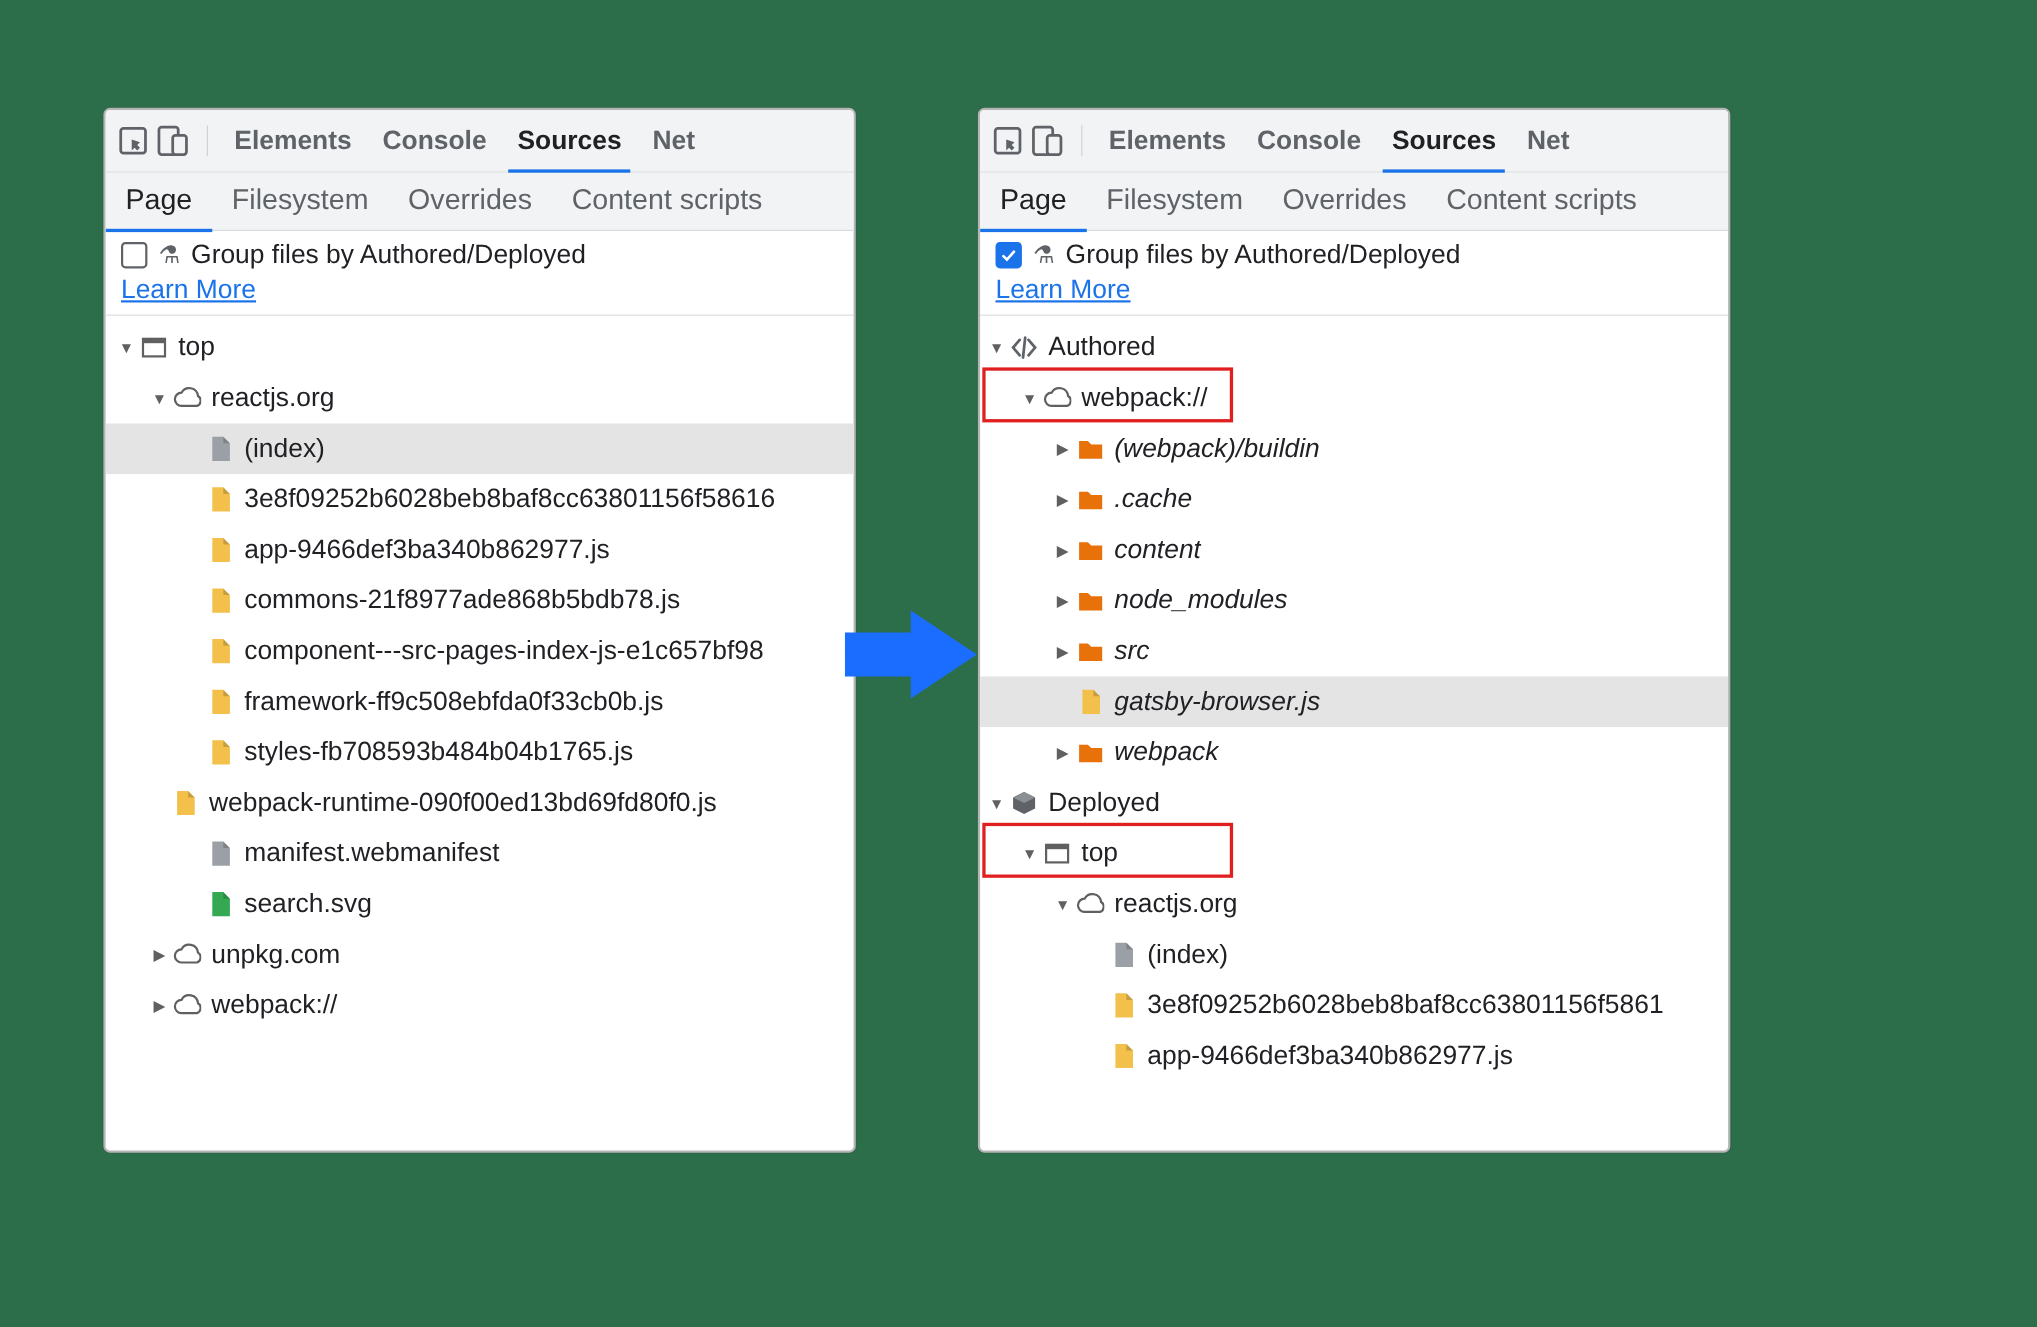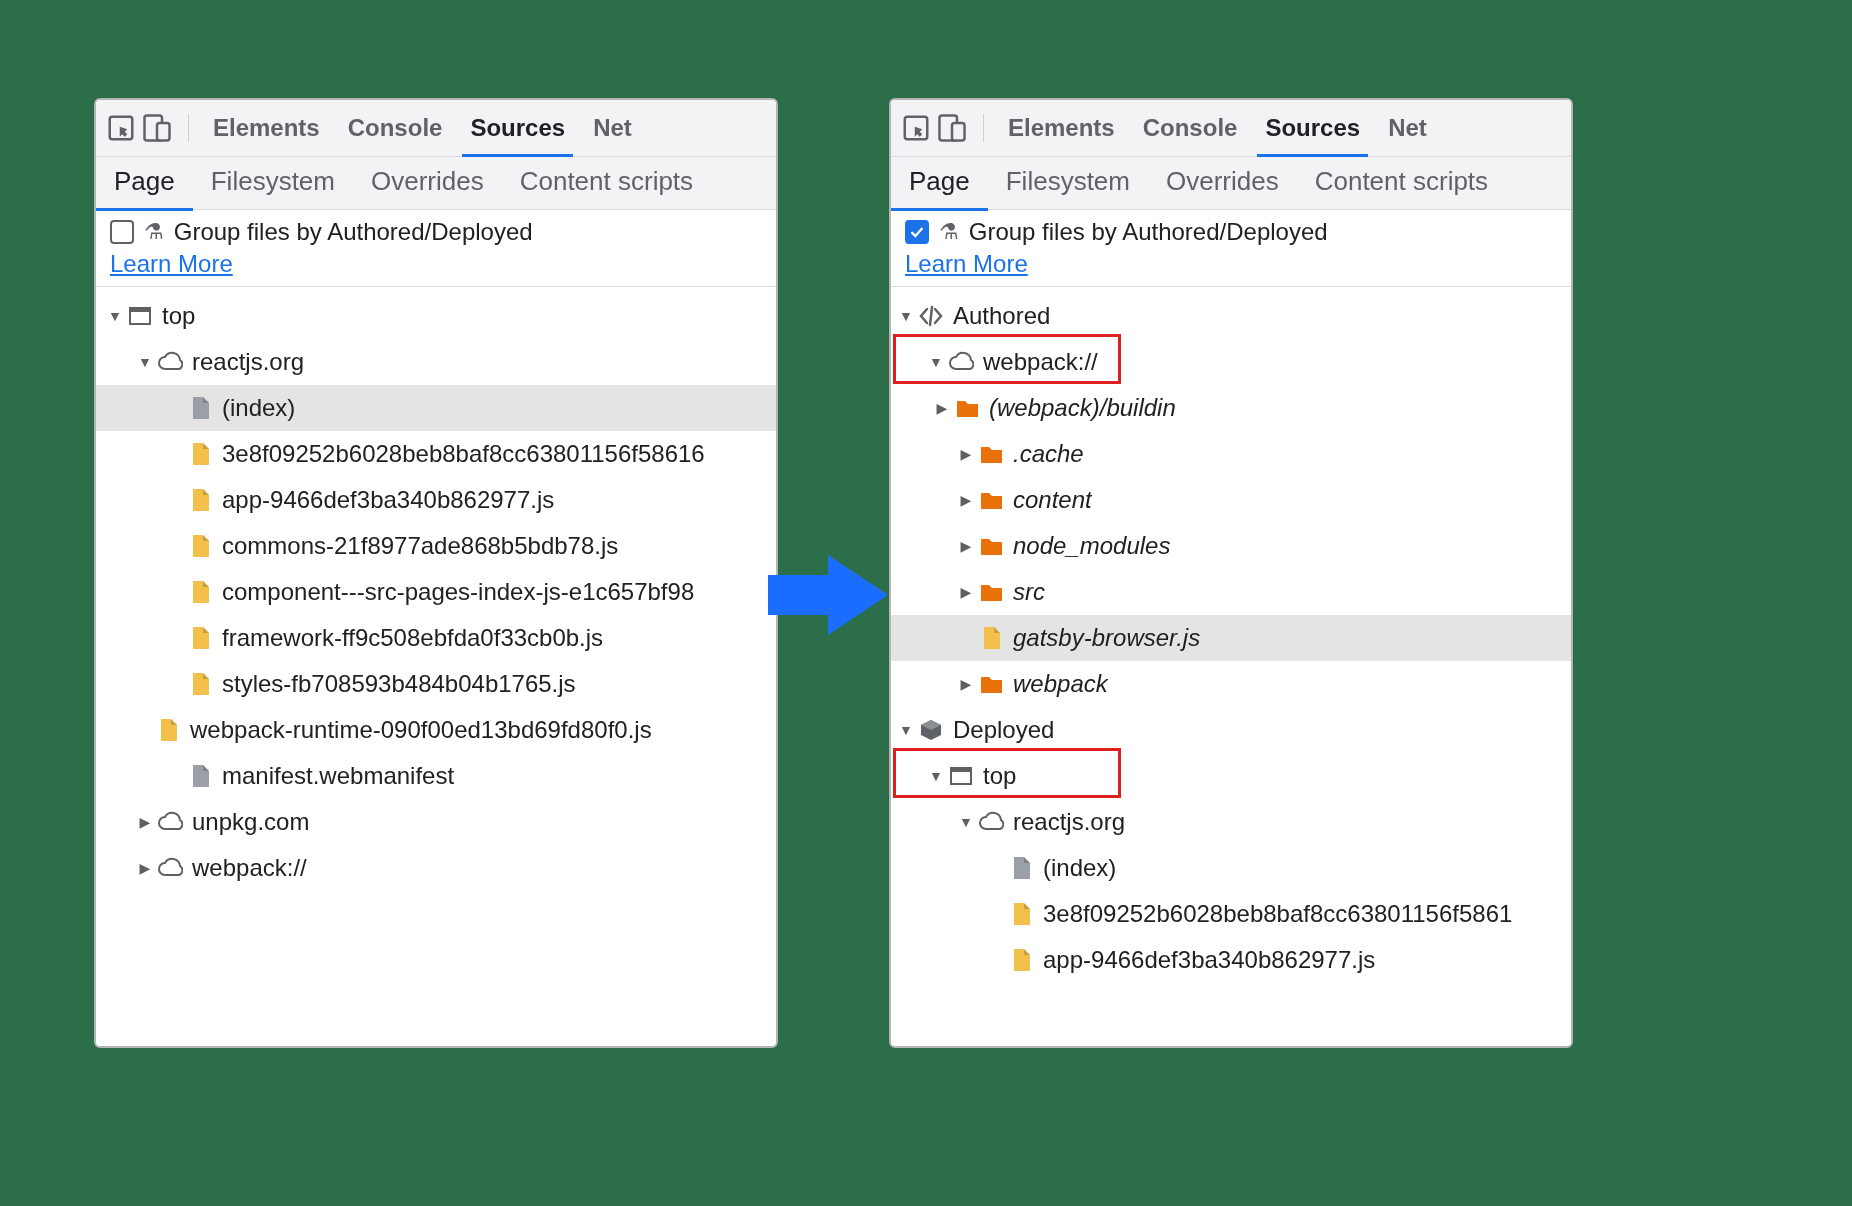--- a/index.html
+++ b/index.html
@@ -253,20 +253,29 @@
     </div>
     <div class="row" style="padding-left:70px">
       <span class="spacer18"></span>
       <span class="ic" style="color:var(--file-grey)">
           <svg viewBox="0 0 26 26">
             <use href="#i-file"></use>
           </svg>
         </span>
       <span class="lbl">manifest.webmanifest</span>
     </div>
+    <div class="row" style="padding-left:70px">
+      <span class="spacer18"></span>
+      <span class="ic" style="color:var(--file-green)">
+          <svg viewBox="0 0 26 26">
+            <use href="#i-file"></use>
+          </svg>
+        </span>
+      <span class="lbl">search.svg</span>
+    </div>
 
     <div class="row" style="padding-left:40px">
       <span class="tw closed"></span>
       <span class="ic">
           <svg viewBox="0 0 26 26">
             <use href="#i-cloud"></use>
           </svg>
         </span>
       <span class="lbl">unpkg.com</span>
     </div>
@@ -332,21 +341,21 @@
     </div>
     <div class="row" style="padding-left:36px">
       <span class="tw open"></span>
       <span class="ic">
           <svg viewBox="0 0 26 26">
             <use href="#i-cloud"></use>
           </svg>
         </span>
       <span class="lbl">webpack://</span>
     </div>
-    <div class="row" style="padding-left:42px">
+    <div class="row" style="padding-left:66px">
       <span class="tw closed"></span>
       <span class="ic" style="color:var(--folder-orange)">
           <svg viewBox="0 0 26 26">
             <use href="#i-folder"></use>
           </svg>
         </span>
       <span class="lbl italic">(webpack)/buildin</span>
     </div>
     <div class="row" style="padding-left:66px">
       <span class="tw closed"></span>

